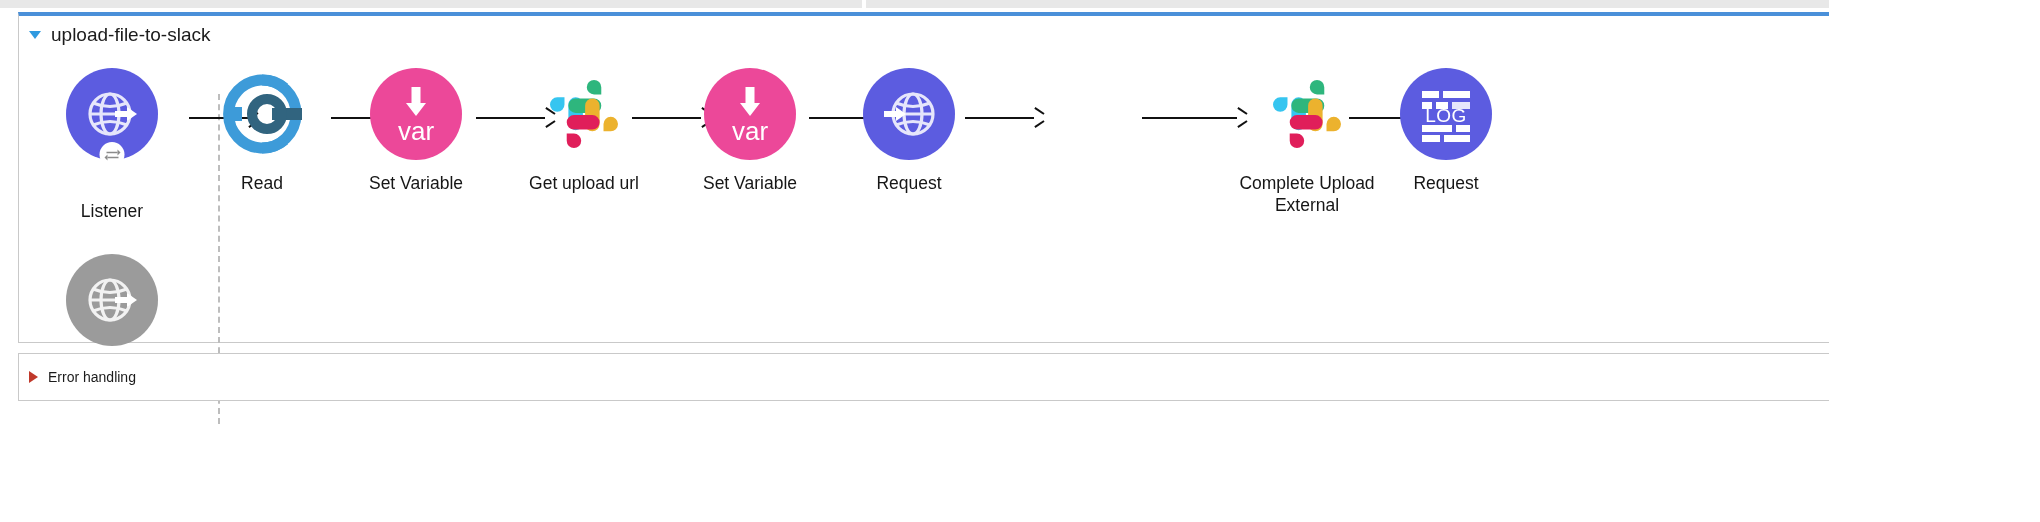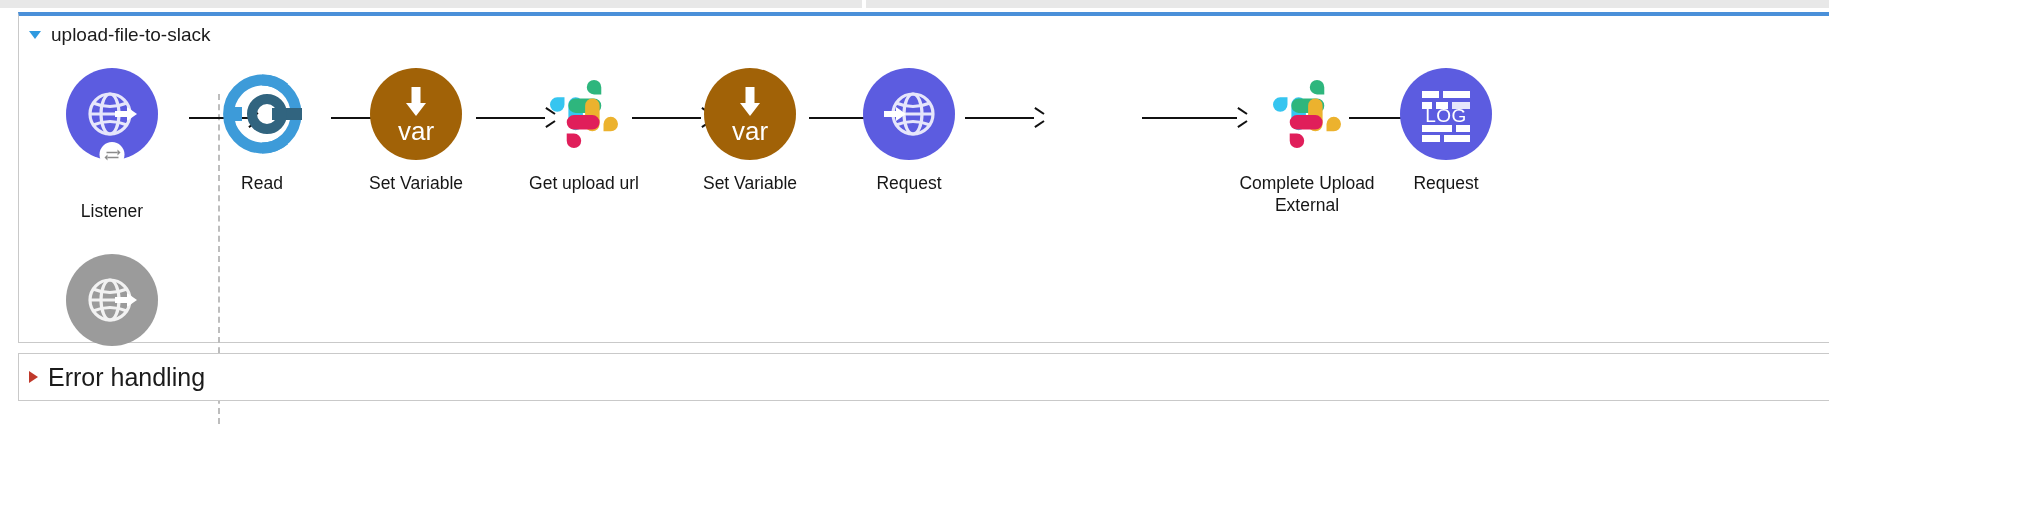--- a/index.html
+++ b/index.html
@@ -101,21 +101,21 @@
   .bubble {
     width: 92px;
     height: 92px;
     border-radius: 50%;
     display: flex;
     align-items: center;
     justify-content: center;
     position: relative;
   }
   .bubble.purple  { background: #5c5ce0; }
-  .bubble.green   { background: #a16207; }
+  .bubble.green   { background: #ec4899; }
   .bubble.gray    { background: #9b9b9b; }
   .bubble.plain   { background: transparent; }
   .node-label {
     margin-top: 13px;
     font-size: 17.5px;
     color: #161616;
     text-align: center;
     line-height: 1.24;
     white-space: pre-line;
   }
@@ -214,21 +214,21 @@
     height: 48px;
     background: #ffffff;
     border: 1px solid #c9c9c9;
     box-sizing: border-box;
     display: flex;
     align-items: center;
     padding-left: 10px;
     gap: 10px;
   }
   .error-label {
-    font-size: 25px;
+    font-size: 14px;
     color: #1b1b1b;
   }
   .rail-line {
     position: absolute;
     width: 1px;
     background: #cfcfcf;
   }
 
   svg { display: block; }
 </style>

